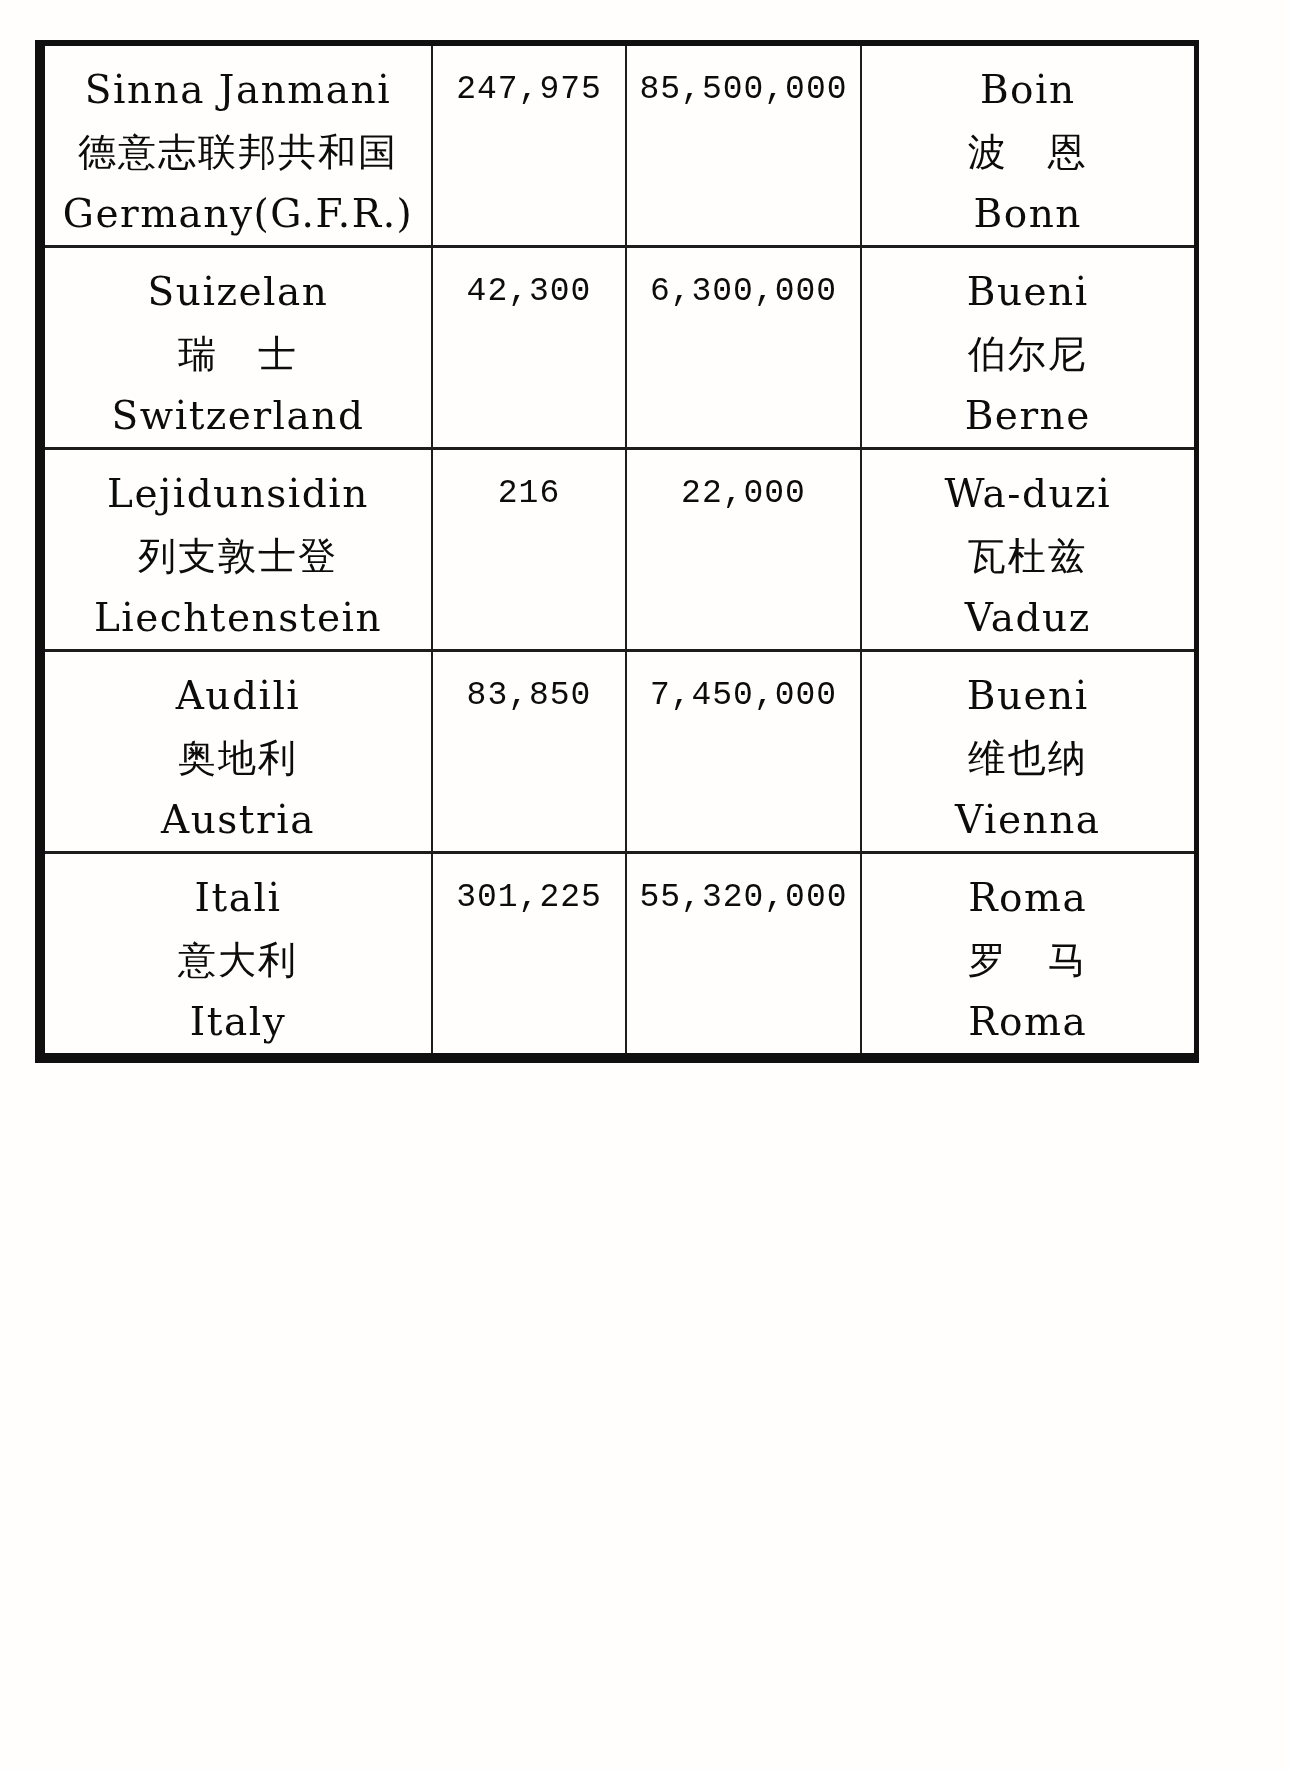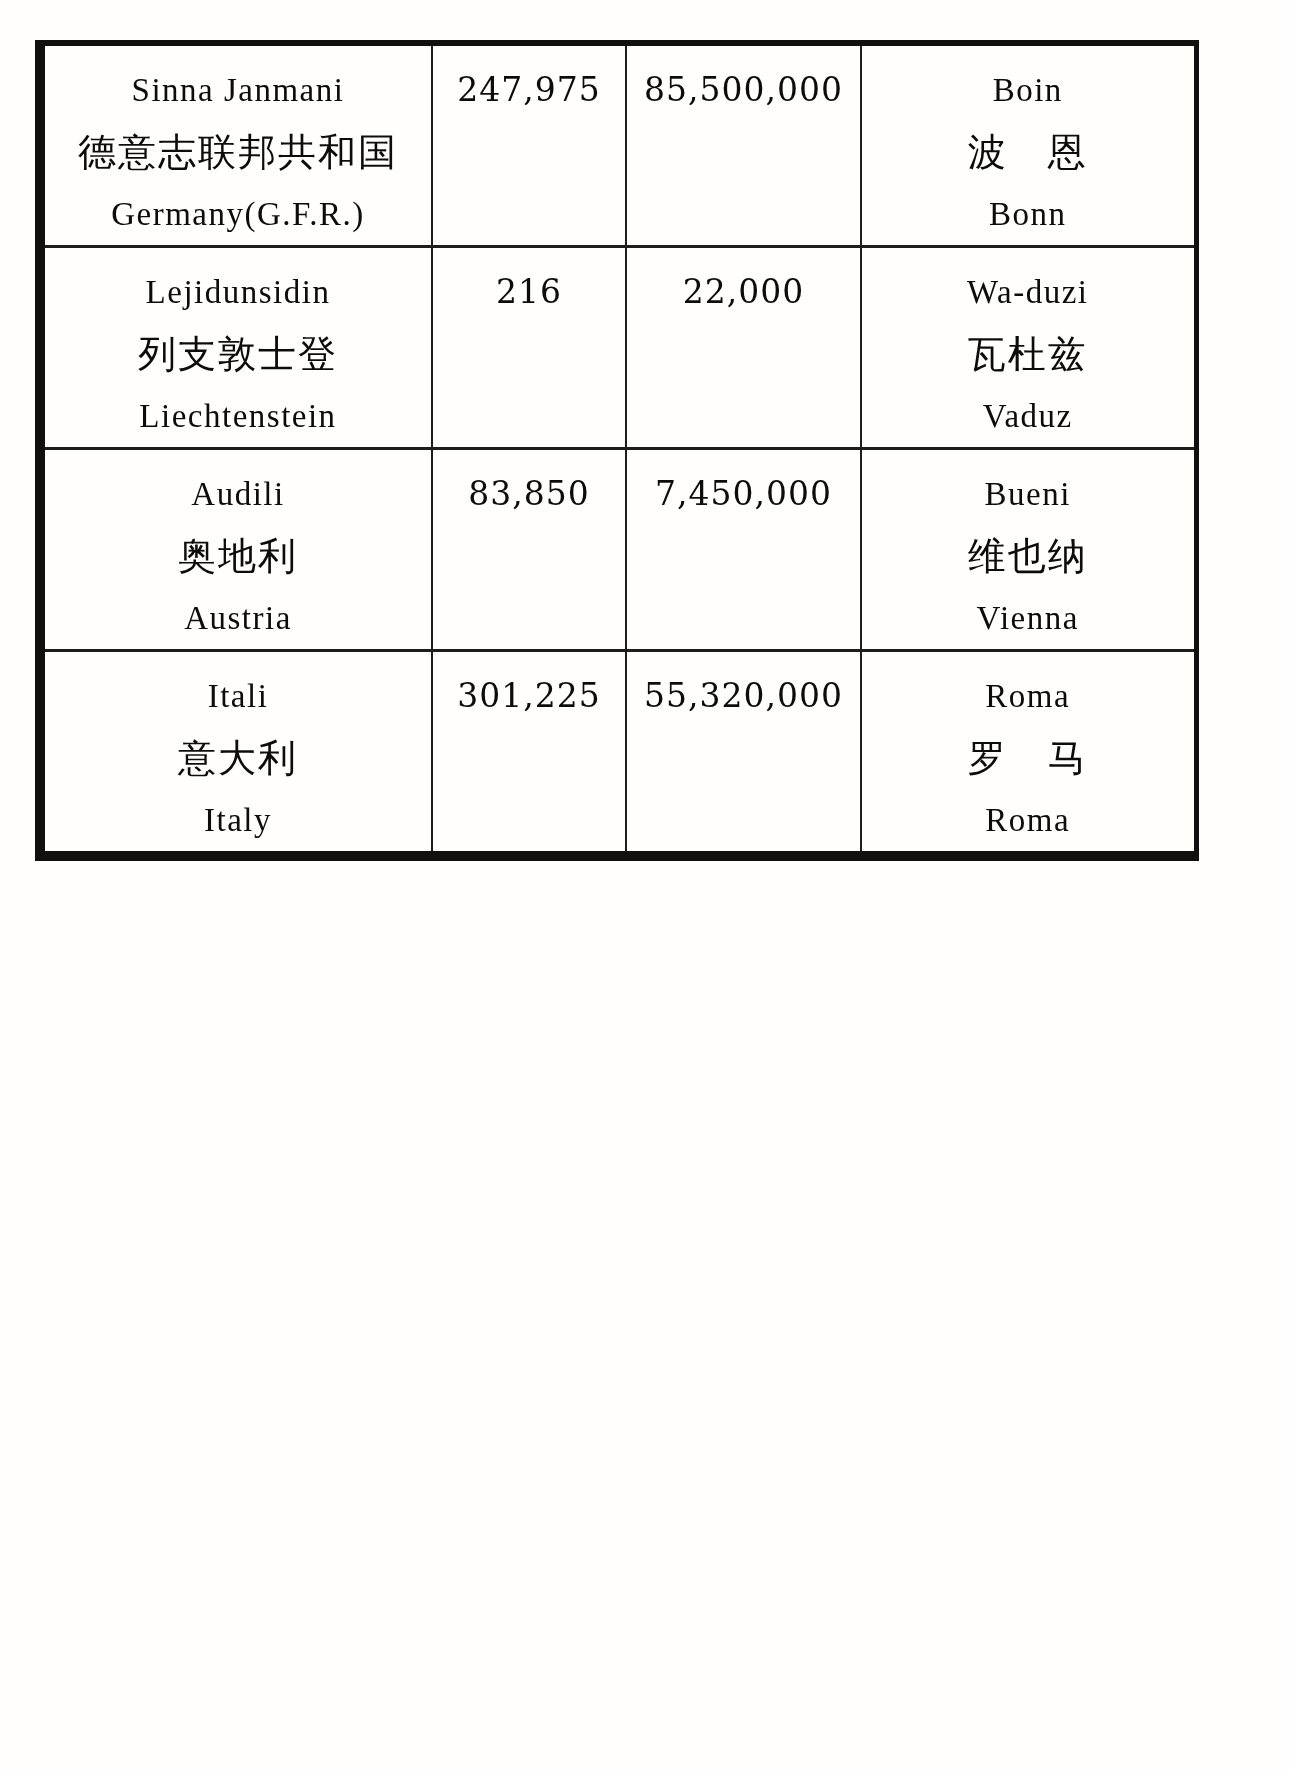--- a/index.html
+++ b/index.html
@@ -30,35 +30,35 @@
   }
   tr.r1{height:188px}
   tr.r2{height:192px}
   tr.r3{height:192px}
   tr.r4{height:196px}
   tr.r5{height:197px}
   tr.r6{height:198px}
   tr.r7{height:500px}
   .line{
     line-height:62px;
-    font-size:33px;
+    font-size:39px;
     letter-spacing:1.5px;
     white-space:nowrap;
-    font-family:Liberation Serif, serif;
   }
   .cjk{
     font-size:38px;
     letter-spacing:2px;
     font-family:"DejaVu Serif","Liberation Serif",serif;
   }
   .num{
     line-height:62px;
     font-size:33px;
     letter-spacing:1px;
     white-space:nowrap;
+    font-family:Liberation Mono, monospace;
   }
 </style>
 </head>
 <body>
 
 <div class="page">
   <table class="ctable">
     <colgroup>
       <col style="width:392px">
       <col style="width:194px">
@@ -80,20 +80,38 @@
           <div class="num">85,500,000</div>
         </td>
         <td>
           <div class="line">Boin</div>
           <div class="line cjk">波　恩</div>
           <div class="line">Bonn</div>
         </td>
       </tr>
 
 
+      <tr class="r3">
+        <td>
+          <div class="line">Suizelan</div>
+          <div class="line cjk">瑞　士</div>
+          <div class="line">Switzerland</div>
+        </td>
+        <td>
+          <div class="num">42,300</div>
+        </td>
+        <td>
+          <div class="num">6,300,000</div>
+        </td>
+        <td>
+          <div class="line">Bueni</div>
+          <div class="line cjk">伯尔尼</div>
+          <div class="line">Berne</div>
+        </td>
+      </tr>
 
       <tr class="r4">
         <td>
           <div class="line">Lejidunsidin</div>
           <div class="line cjk">列支敦士登</div>
           <div class="line">Liechtenstein</div>
         </td>
         <td>
           <div class="num">216</div>
         </td>

